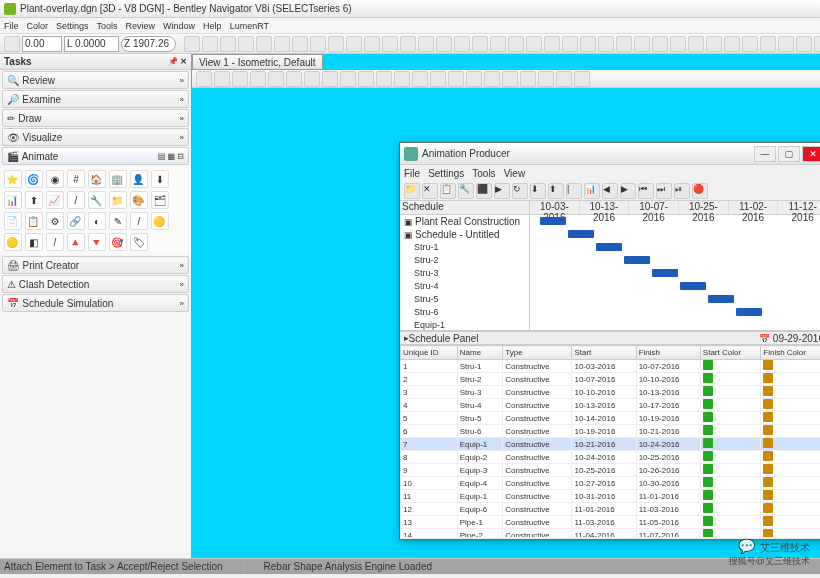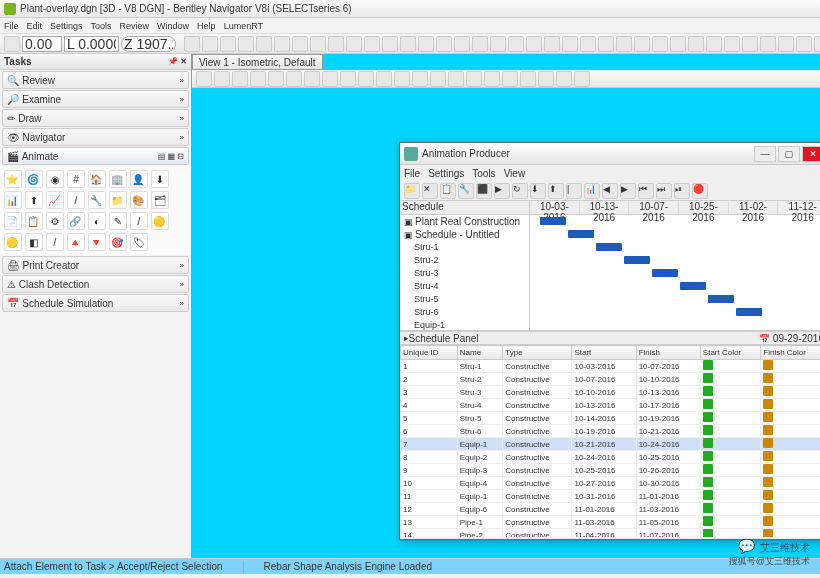--- a/index.html
+++ b/index.html
@@ -4,21 +4,21 @@
 <style>
 *{box-sizing:border-box;margin:0;padding:0;font-family:"Segoe UI",Tahoma,sans-serif;font-size:10px;color:#333}
 body{width:820px;height:578px;background:#f0f0f0;overflow:hidden;position:relative}
 .titlebar{height:18px;background:linear-gradient(#fdfdfd,#e8e8e8);border-bottom:1px solid #ccc;display:flex;align-items:center;padding:0 4px}
 .titlebar .ico{width:12px;height:12px;background:#7ab51d;margin-right:4px;border-radius:2px}
 .menubar{height:16px;background:#f4f4f4;display:flex;align-items:center;padding:0 4px;gap:8px;border-bottom:1px solid #ddd}
 .menubar span{font-size:9px;color:#333}
 .toolbar{height:20px;background:linear-gradient(#fafafa,#e6e6e6);display:flex;align-items:center;padding:0 4px;gap:2px;border-bottom:1px solid #ccc}
 .tool-ico{width:16px;height:16px;background:#e8e8e8;border:1px solid #ccc;border-radius:2px;flex-shrink:0}
 .tool-sep{width:1px;height:14px;background:#ccc;margin:0 2px}
-.input-field{height:16px;border:1px solid #aaa;background:#fff;padding:0 2px;font-size:14px}
+.input-field{height:16px;border:1px solid #aaa;background:#fff;padding:0 2px;font-size:10px}
 .main{display:flex;height:calc(100% - 74px)}
 .sidebar{width:192px;background:#f4f4f4;border-right:1px solid #999;display:flex;flex-direction:column}
 .task-hdr{height:16px;background:linear-gradient(#fafafa,#e4e4e4);border-bottom:1px solid #ccc;padding:0 4px;display:flex;align-items:center;font-size:9px;font-weight:bold;color:#555}
 .pin{margin-left:auto;font-size:8px}
 .task-item{height:18px;background:linear-gradient(#fafafa,#eaeaea);border:1px solid #ccc;margin:1px 2px;border-radius:2px;display:flex;align-items:center;padding:0 4px;font-size:9px;color:#444}
 .task-item .chev{margin-left:auto;font-size:8px}
 .task-item.active{background:linear-gradient(#fff,#e0e8f0)}
 .palette{padding:4px;display:flex;flex-wrap:wrap;gap:3px;background:#fafafa}
 .pal-ico{width:18px;height:18px;border:1px solid #ddd;background:#fff;border-radius:2px;display:flex;align-items:center;justify-content:center;font-size:10px}
 .viewport{flex:1;background:#00d4ff;position:relative}
@@ -46,35 +46,35 @@
 .gantt-rows{position:relative}
 .gantt-bar{position:absolute;height:8px;background:#1e5bb8;border-radius:1px}
 .sched-panel-hdr{height:14px;background:#eee;border-top:1px solid #ccc;border-bottom:1px solid #ccc;padding:0 4px;display:flex;align-items:center;font-size:9px}
 .sched-date{margin-left:auto;font-size:9px}
 .grid{overflow:auto;height:192px;background:#fff}
 .grid table{width:100%;border-collapse:collapse}
 .grid th{background:linear-gradient(#fafafa,#e8e8e8);border:1px solid #ccc;font-size:8px;font-weight:normal;padding:1px 2px;text-align:left;height:14px}
 .grid td{border:1px solid #eee;font-size:8px;padding:0 2px;height:13px}
 .grid tr.sel{background:#d0e0f8}
 .color-sw{width:10px;height:10px;display:inline-block;border-radius:1px}
-.statusbar{height:16px;background:#7dd3fc;border-top:1px solid #ccc;display:flex;align-items:center;padding:0 4px;font-size:9px}
+.statusbar{height:16px;background:#a3a3a3;border-top:1px solid #ccc;display:flex;align-items:center;padding:0 4px;font-size:9px}
 .wm{position:absolute;right:10px;bottom:10px;color:#ddd;font-size:14px;opacity:0.85;text-align:right}
 .wm small{font-size:9px;display:block}
 </style>
 </head>
 <body>
 
 <div class="titlebar">
   <div class="ico"></div>
   <span>Plant-overlay.dgn [3D - V8 DGN] - Bentley Navigator V8i (SELECTseries 6)</span>
 </div>
 
 <div class="menubar" id="mainmenu">
     <span>File</span>
-    <span>Edit</span>
+    <span>Color</span>
     <span>Settings</span>
     <span>Tools</span>
     <span>Review</span>
     <span>Window</span>
     <span>Help</span>
     <span>LumenRT</span>
   </div>
 
 <div class="toolbar">
   <div class="tool-ico"></div>
@@ -135,21 +135,21 @@
         </div>
         <div class="task-item">
           <span>🔎 Examine</span>
           <span class="chev">»</span>
         </div>
         <div class="task-item">
           <span>✏ Draw</span>
           <span class="chev">»</span>
         </div>
         <div class="task-item">
-          <span>👁 Navigator</span>
+          <span>👁 Visualize</span>
           <span class="chev">»</span>
         </div>
         <div class="task-item active">
           <span>🎬 Animate</span>
           <span class="chev">▤ ▦ ⊟</span>
         </div>
       </div>
     <div class="palette" id="palette">
         <div class="pal-ico">⭐</div>
         <div class="pal-ico">🌀</div>

